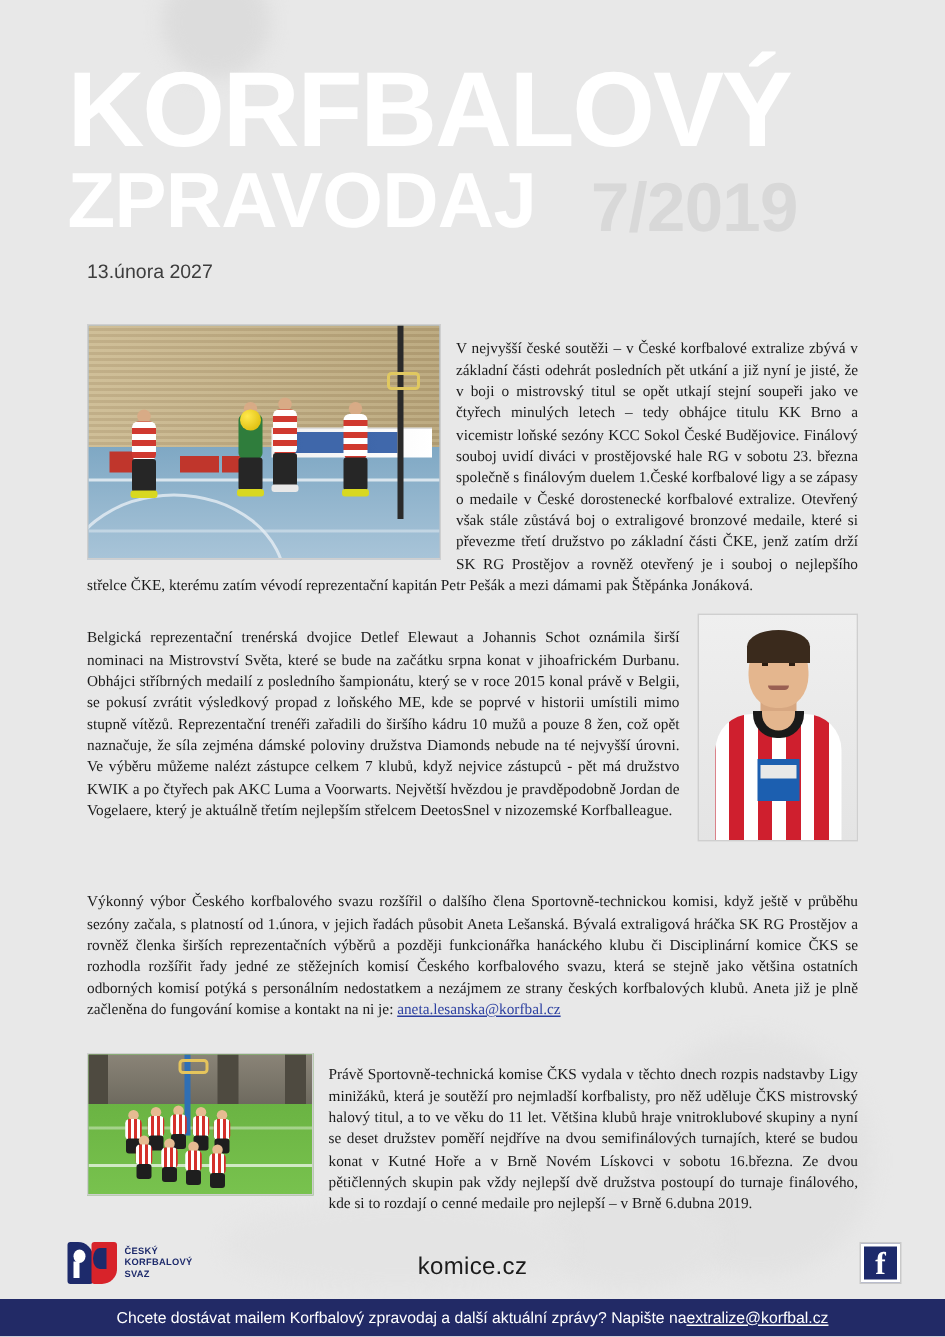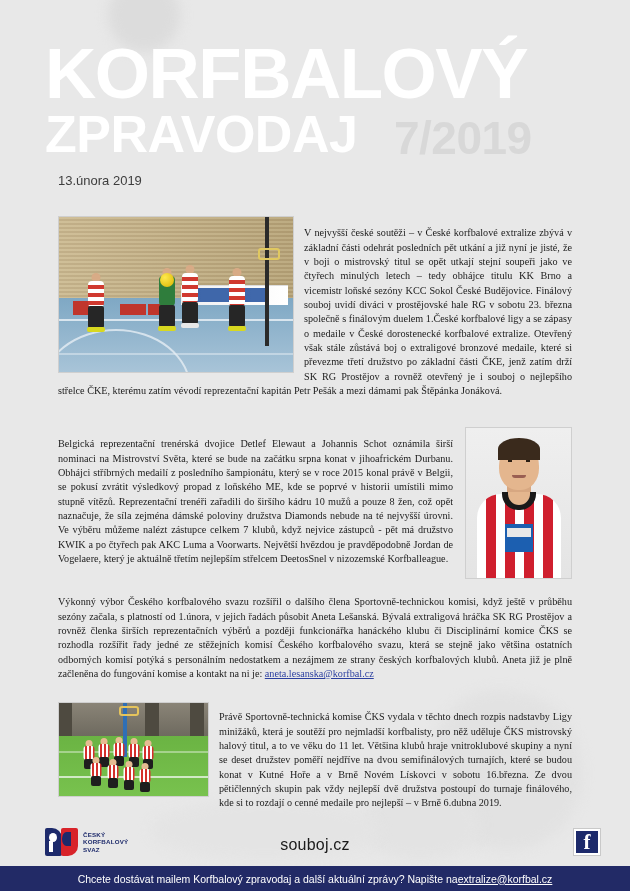--- a/index.html
+++ b/index.html
@@ -172,21 +172,21 @@
   .pl .shoes { position:absolute; top:54px; left:50%; transform:translateX(-50%); width:18px; height:5px; background:#d8d820; border-radius:2px; }
   .ball {
     position:absolute; width:14px; height:14px; border-radius:50%;
     background: radial-gradient(circle at 35% 32%, #ffe94d, #d8b400);
   }
 
   
   .block2 {
     position: absolute;
     left: 58px;
-    top: 211px;
+    top: 193px;
     width: 514px;
   }
   .photo-portrait {
     float: right;
     width: 107px;
     height: 152px;
     margin: 0 0 4px 12px;
     position: relative;
     overflow: hidden;
     border: 1px solid #cfcfcf;
@@ -366,21 +366,21 @@
 
   <div class="wm wm-1"></div>
   <div class="wm wm-2"></div>
   <div class="wm wm-3"></div>
   <div class="wm wm-4"></div>
 
   <div class="masthead">
     <div class="title-main">KORFBALOVÝ</div>
     <div class="title-sub">ZPRAVODAJ</div>
     <div class="issue-no">7/2019</div>
-    <div class="date-line">13.února 2019</div>
+    <div class="date-line">13.února 2027</div>
   </div>
 
   <div class="content">
 
     <div class="block1">
       <div class="photo-action">
         <div class="pa-wall"></div>
         <div class="pa-wall2"></div>
         <div class="pa-floor"></div>
         <div class="pa-floorline" style="left:0;top:66%;width:100%;"></div>
@@ -515,21 +515,21 @@
       <div class="logo-blue"></div>
       <div class="logo-red"></div>
     </div>
     <div class="logo-text">
       <div>ČESKÝ</div>
       <div>KORFBALOVÝ</div>
       <div>SVAZ</div>
     </div>
   </div>
 
-  <div class="site-url">souboj.cz</div>
+  <div class="site-url">komice.cz</div>
 
   <div class="fb-icon">f</div>
 
   <div class="bottom-bar">
     <span class="nowrap">Chcete dostávat mailem Korfbalový zpravodaj a další aktuální zprávy?  Napište na</span>
     <a href="#" class="nowrap">extralize@korfbal.cz</a>
   </div>
 
 </div>
 

